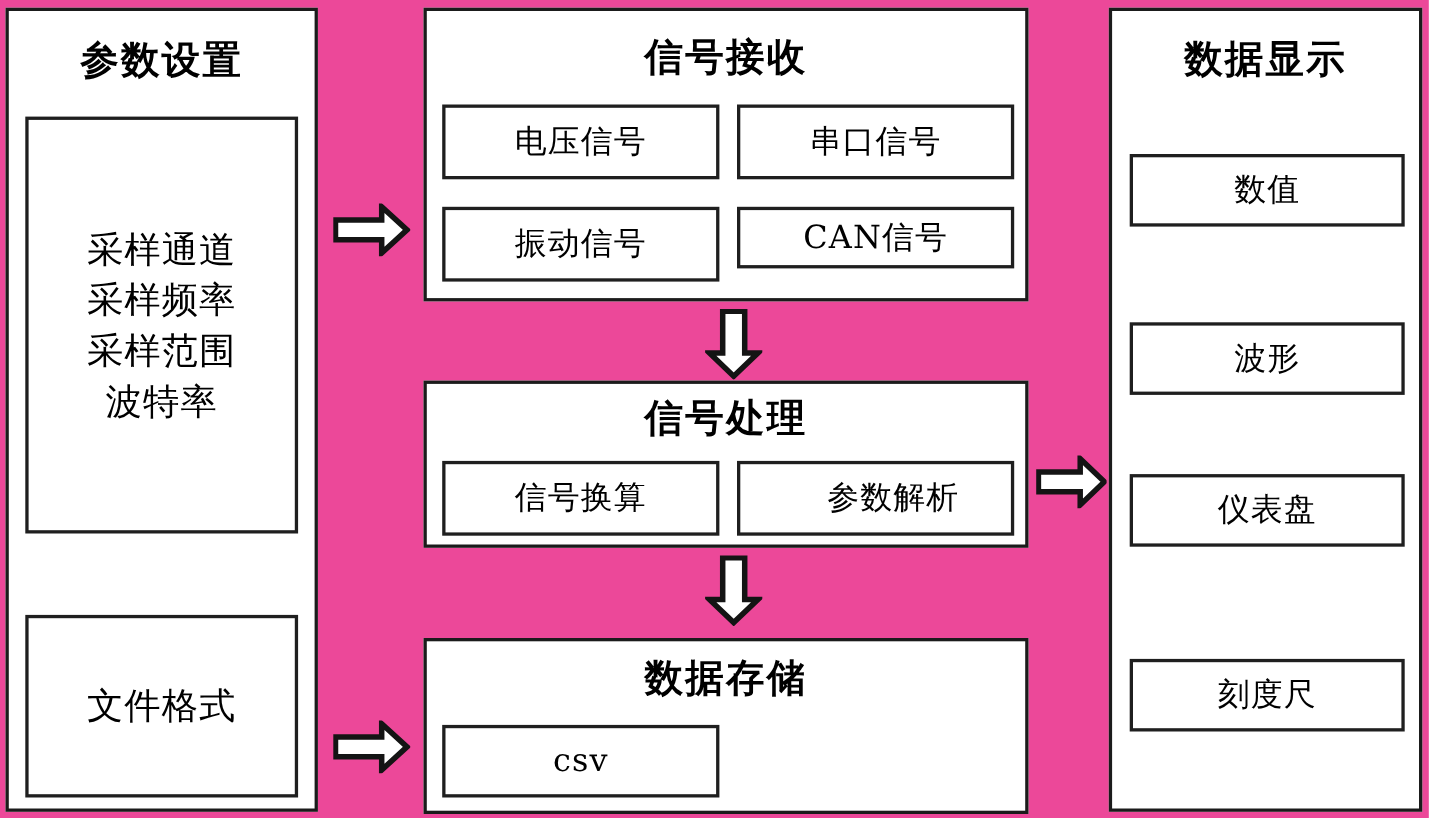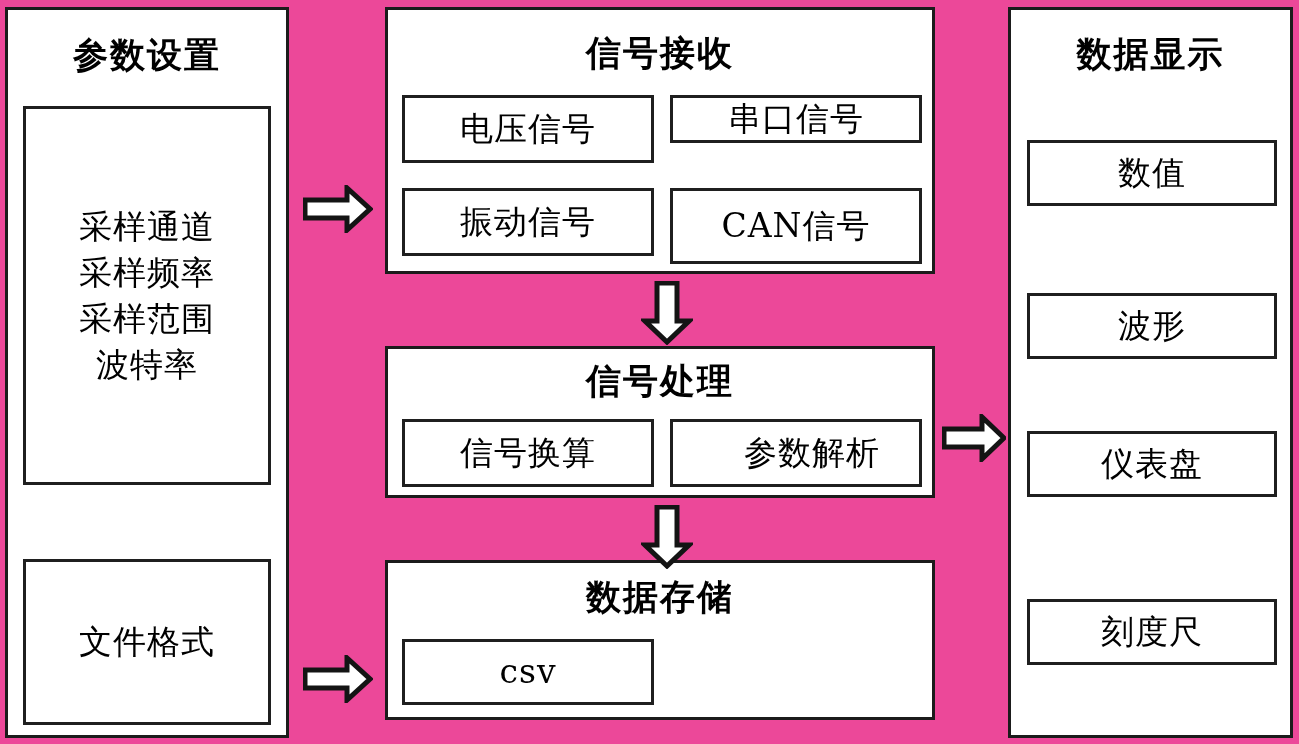--- a/index.html
+++ b/index.html
@@ -41,21 +41,21 @@
     left: 0;
     width: 100%;
     text-align: center;
     font-weight: bold;
     font-size: 35px;
     line-height: 1.05;
     letter-spacing: 2px;
     white-space: nowrap;
   }
   .box-label {
-    font-size: 33px;
+    font-size: 29px;
     line-height: 1.1;
     letter-spacing: 1px;
     white-space: nowrap;
   }
   .stack-label {
     text-align: center;
     font-size: 33px;
     line-height: 46px;
     letter-spacing: 1px;
     white-space: nowrap;
@@ -90,43 +90,43 @@
       <div class="stack-label">文件格式</div>
     </div>
   </div>
 
   <div class="panel" style="left:385px; top:7px; width:550px; height:267px;">
     <div class="panel-title" style="top:25px;">信号接收</div>
 
     <div class="box" style="left:14px; top:85px; width:252px; height:68px;">
       <span class="box-label">电压信号</span>
     </div>
-    <div class="box" style="left:282px; top:85px; width:252px; height:48px;">
+    <div class="box" style="left:282px; top:85px; width:252px; height:68px;">
       <span class="box-label">串口信号</span>
     </div>
     <div class="box" style="left:14px; top:178px; width:252px; height:68px;">
       <span class="box-label">振动信号</span>
     </div>
-    <div class="box" style="left:282px; top:178px; width:252px; height:76px;">
+    <div class="box" style="left:282px; top:178px; width:252px; height:56px;">
       <span class="box-label">CAN信号</span>
     </div>
   </div>
 
   <div class="panel" style="left:385px; top:346px; width:550px; height:152px;">
     <div class="panel-title" style="top:14px;">信号处理</div>
 
     <div class="box" style="left:14px; top:70px; width:252px; height:68px;">
       <span class="box-label">信号换算</span>
     </div>
     <div class="box" style="left:282px; top:70px; width:252px; height:68px;padding-left:32px;">
       <span class="box-label">参数解析</span>
     </div>
   </div>
 
-  <div class="panel" style="left:385px; top:560px; width:550px; height:160px;">
+  <div class="panel" style="left:385px; top:580px; width:550px; height:160px;">
     <div class="panel-title" style="top:16px;">数据存储</div>
 
     <div class="box" style="left:14px; top:76px; width:252px; height:66px;">
       <span class="box-label">csv</span>
     </div>
   </div>
 
   <div class="panel" style="left:1008px; top:7px; width:285px; height:731px;">
     <div class="panel-title" style="top:26px;text-align:center;">数据显示</div>
 

